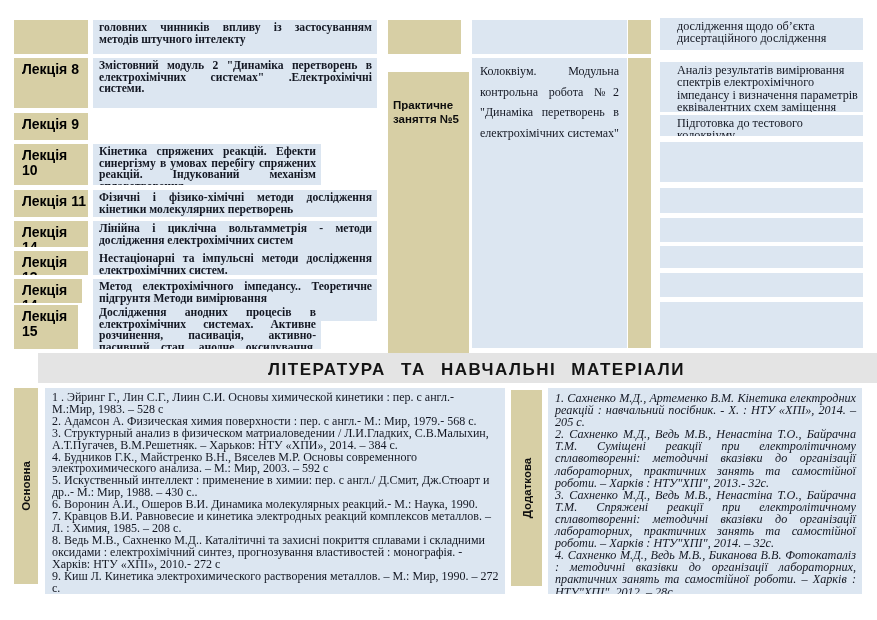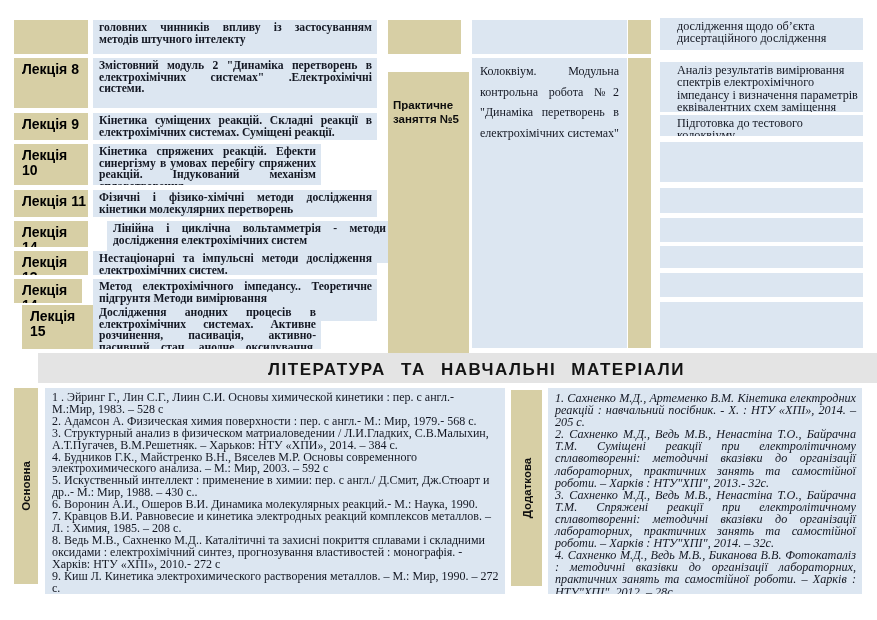--- a/index.html
+++ b/index.html
@@ -37,28 +37,27 @@
 <div class="page">
 
   <div class="cell tan" style="left:14px;top:20px;width:74px;height:34px"></div>
   <div class="cell tan lbl" style="left:14px;top:58px;width:74px;height:50px">Лекція 8</div>
   <div class="cell tan lbl" style="left:14px;top:113px;width:74px;height:27px">Лекція 9</div>
   <div class="cell tan lbl" style="left:14px;top:144px;width:74px;height:41px">Лекція 10</div>
   <div class="cell tan lbl" style="left:14px;top:190px;width:74px;height:27px">Лекція 11</div>
   <div class="cell tan lbl" style="left:14px;top:221px;width:74px;height:26px">Лекція 14</div>
   <div class="cell tan lbl" style="left:14px;top:251px;width:74px;height:24px">Лекція 13</div>
   <div class="cell tan lbl" style="left:14px;top:279px;width:68px;height:24px">Лекція 14</div>
-  <div class="cell tan lbl" style="left:22px;top:305px;width:74px;height:44px">Лекція 15</div>
+  <div class="cell tan lbl" style="left:14px;top:305px;width:64px;height:44px">Лекція 15</div>
 
   <div class="cell blue content" style="left:93px;top:20px;width:284px;height:34px">головних чинників впливу із застосуванням методів штучного інтелекту</div>
   <div class="cell blue content" style="left:93px;top:58px;width:284px;height:50px">Змістовний модуль 2 "Динаміка перетворень в електрохімічних системах" .Електрохімічні системи.</div>
-  <div class="cell blue content" style="left:93px;top:113px;width:284px;height:27px">Кінетика суміщених реакцій. Складні реакції в електрохімічних системах. Суміщені реакції.</div>
   <div class="cell blue content" style="left:93px;top:144px;width:228px;height:41px">Кінетика спряжених реакцій. Ефекти синергізму в умовах перебігу спряжених реакцій. Індукований механізм сплавотворення.</div>
   <div class="cell blue content" style="left:93px;top:190px;width:284px;height:27px">Фізичні і фізико-хімічні методи дослідження кінетики молекулярних перетворень</div>
-  <div class="cell blue content" style="left:107px;top:221px;width:284px;height:42px">Лінійна і циклічна вольтамметрія - методи дослідження електрохімічних систем</div>
+  <div class="cell blue content" style="left:93px;top:221px;width:284px;height:42px">Лінійна і циклічна вольтамметрія - методи дослідження електрохімічних систем</div>
   <div class="cell blue content" style="left:93px;top:251px;width:284px;height:24px">Нестаціонарні та імпульсні методи дослідження електрохімічних систем.</div>
   <div class="cell blue content" style="left:93px;top:279px;width:284px;height:42px">Метод електрохімічного імпедансу.. Теоретичне підгрунтя Методи вимірювання</div>
   <div class="cell blue content" style="left:93px;top:305px;width:228px;height:44px">Дослідження анодних процесів в електрохімічних системах. Активне розчинення, пасивація, активно-пасивний стан, анодне оксидування. Спряжені анодні реакції.</div>
 
   <div class="cell tan" style="left:388px;top:20px;width:73px;height:34px"></div>
   <div class="cell tan prac" style="left:388px;top:72px;width:81px;height:290px">Практичне заняття  №5</div>
 
   <div class="cell blue" style="left:472px;top:20px;width:155px;height:34px"></div>
   <div class="cell blue colloq" style="left:472px;top:58px;width:155px;height:290px">Колоквіум. Модульна контрольна робота №2 "Динаміка перетворень в електрохімічних системах"</div>
 

